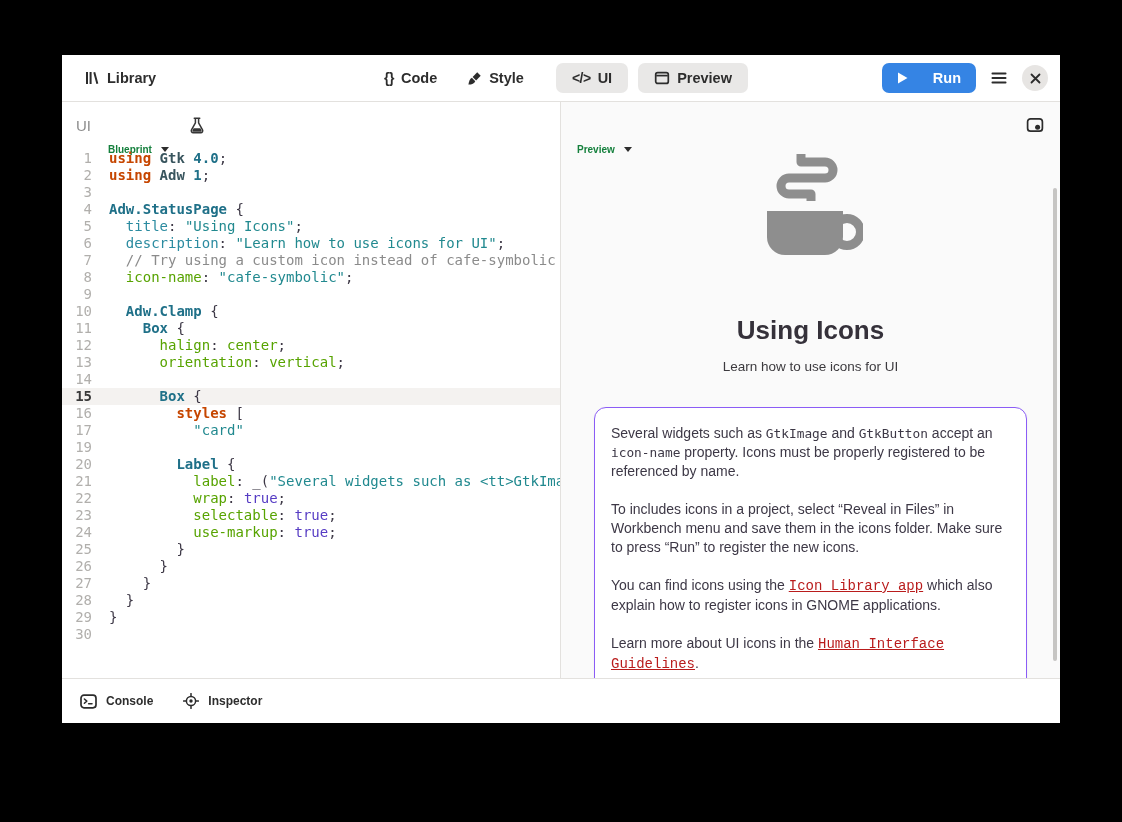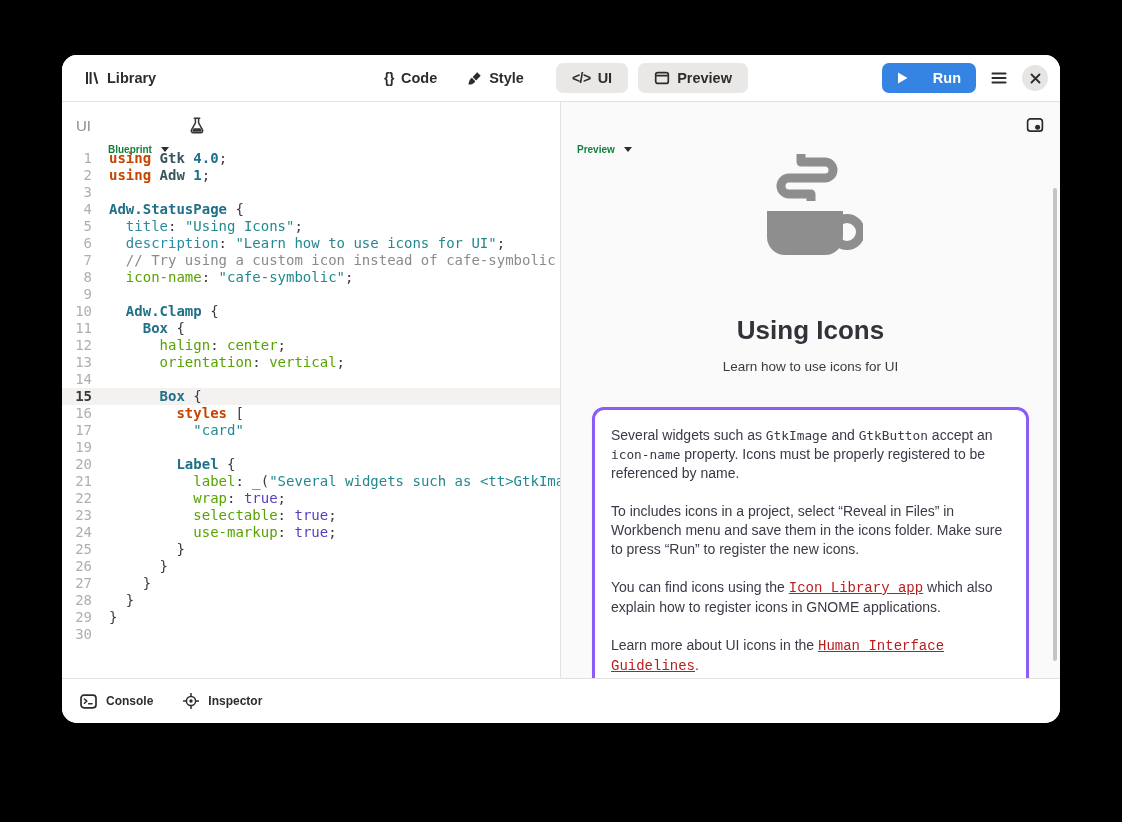--- a/index.html
+++ b/index.html
@@ -1,19 +1,19 @@
 <!DOCTYPE html>
 <html><head>
 <meta charset="utf-8">
 <style>
   * { margin:0; padding:0; box-sizing:content-box; }
   html,body { width:1122px; height:822px; background:#000; font-family:"Liberation Sans", sans-serif; overflow:hidden; }
 
   .window { position:absolute; left:62px; top:55px; width:998px; height:668px; background:#ffffff;
-            border-radius:15px; overflow:hidden; display:flex; flex-direction:column; }
+            border-radius:0; overflow:hidden; display:flex; flex-direction:column; }
 
   
   .headerbar { height:46px; min-height:46px; display:grid; grid-template-columns:1fr auto 1fr;
                align-items:center; padding:0 12px; background:#ffffff; border-bottom:1px solid #e3e1de; }
   .hb-left { display:flex; align-items:center; }
   .hb-center { display:flex; align-items:center; gap:10px; }
   .hb-right { display:flex; align-items:center; justify-content:flex-end; gap:15px; }
   .btn { display:flex; align-items:center; gap:7px; padding:7px 10px; border-radius:7px;
          font-weight:700; font-size:14.5px; color:#2d2d2d; cursor:default; }
   .btn.toggled { background:#e9e8e7; padding:7px 16px; }
@@ -52,21 +52,21 @@
   .seg-b  { color:#563cc4; }
   .seg-d  { color:#3d3846; }
 
   
   .preview-pane { flex:1; background:#fafafa; display:flex; flex-direction:column; position:relative; }
   .preview-pane .pane-header { padding:0 16px; justify-content:space-between; }
   .preview-body { flex:1; display:flex; flex-direction:column; align-items:center; overflow:hidden; }
   .status-icon { margin-top:5px; color:#8e8e8e; }
   .status-title { margin-top:46px; font-size:26px; font-weight:800; color:#35313a; }
   .status-desc { margin-top:13px; font-size:13.5px; color:#3c3a3e; }
-  .card { margin-top:33px; width:399px; background:#ffffff; border:3px solid #8b5cf6; border-radius:12px;
+  .card { margin-top:33px; width:399px; background:#ffffff; border:1px solid #8b5cf6; border-radius:12px;
           padding:16px; box-shadow:0 1px 3px rgba(0,0,0,0.05); font-size:14px; line-height:19px; color:#3d3846; }
   .card p { margin:0 0 19px 0; }
   .card p:last-child { margin-bottom:16px; }
   .card code { font-family:"DejaVu Sans Mono", monospace; font-size:12.8px; }
   .card .link { color:#b91c1c; text-decoration:underline; cursor:pointer;font-family:Liberation Mono, monospace; }
   .scroll-thumb { position:absolute; right:3px; top:86px; width:4px; height:473px;
                   background:#c6c5c3; border-radius:2px; }
 
   
   .bottom-bar { height:44px; min-height:44px; border-top:1px solid #e3e1de; background:#ffffff;

